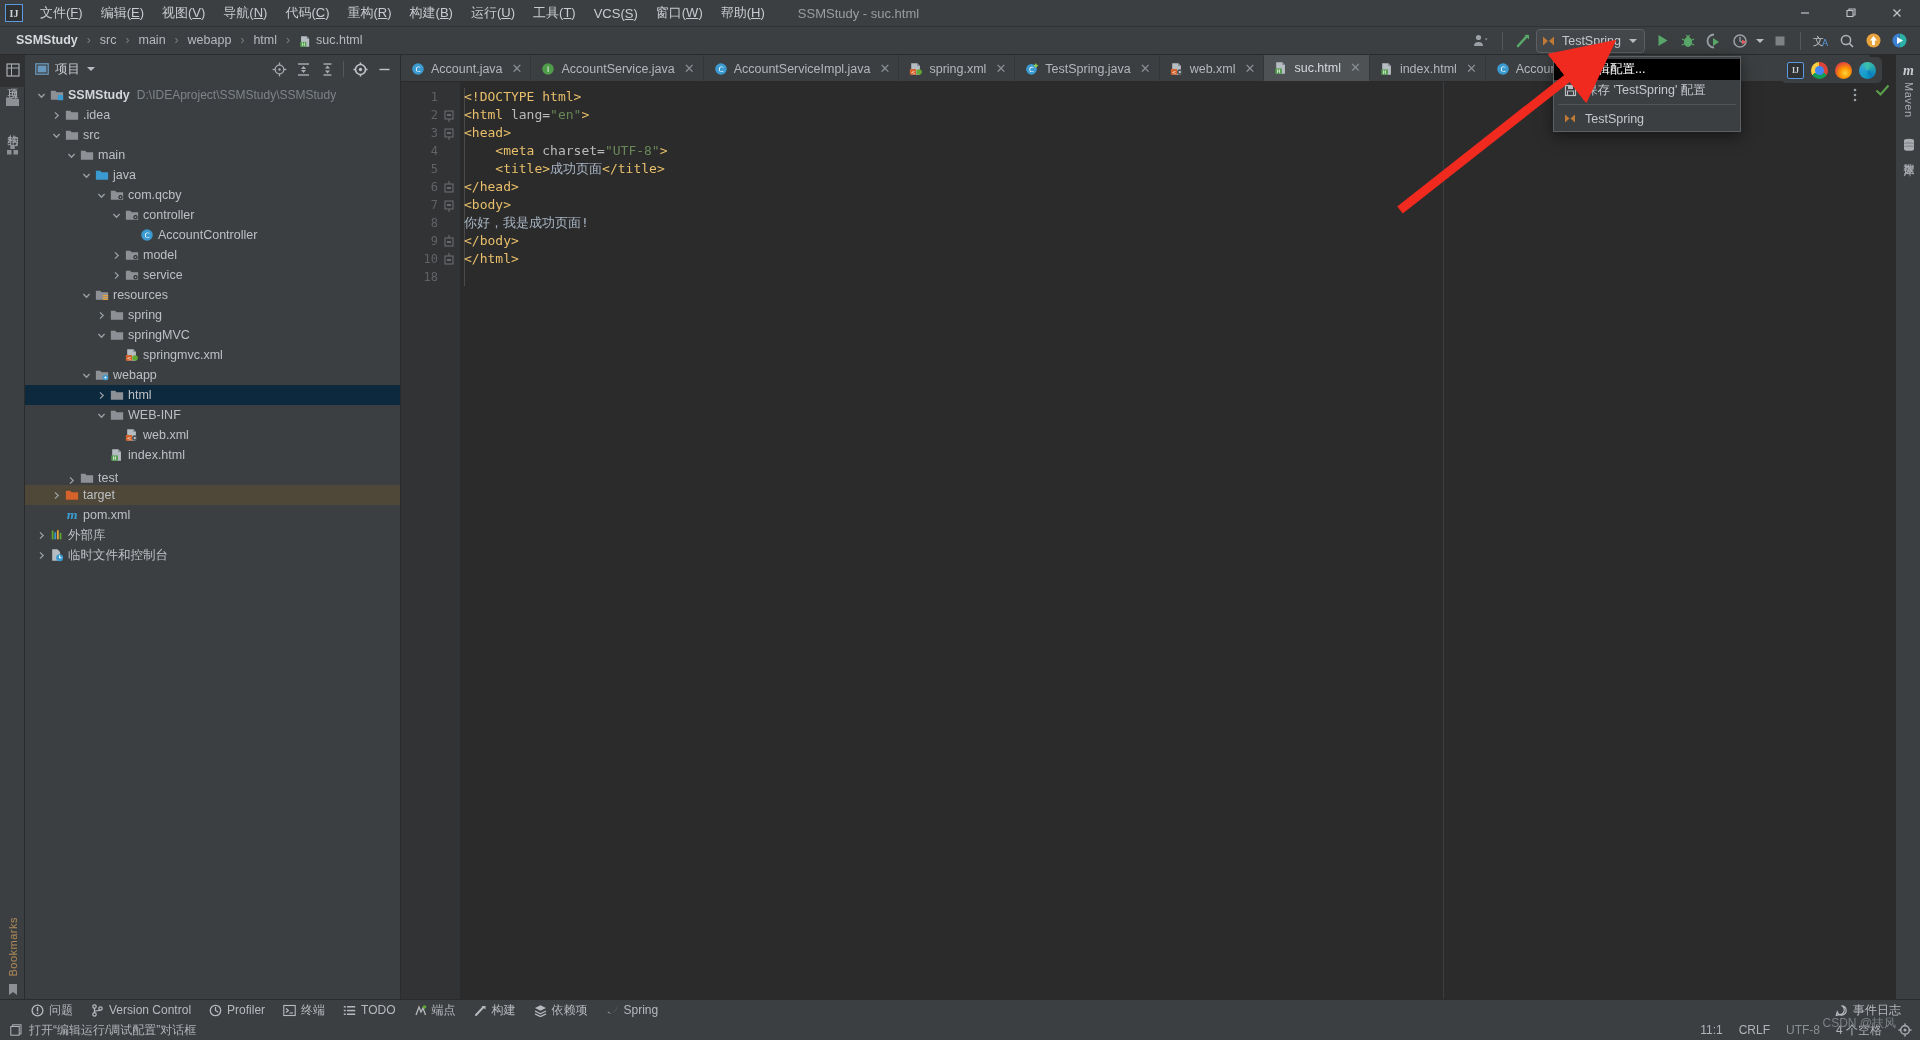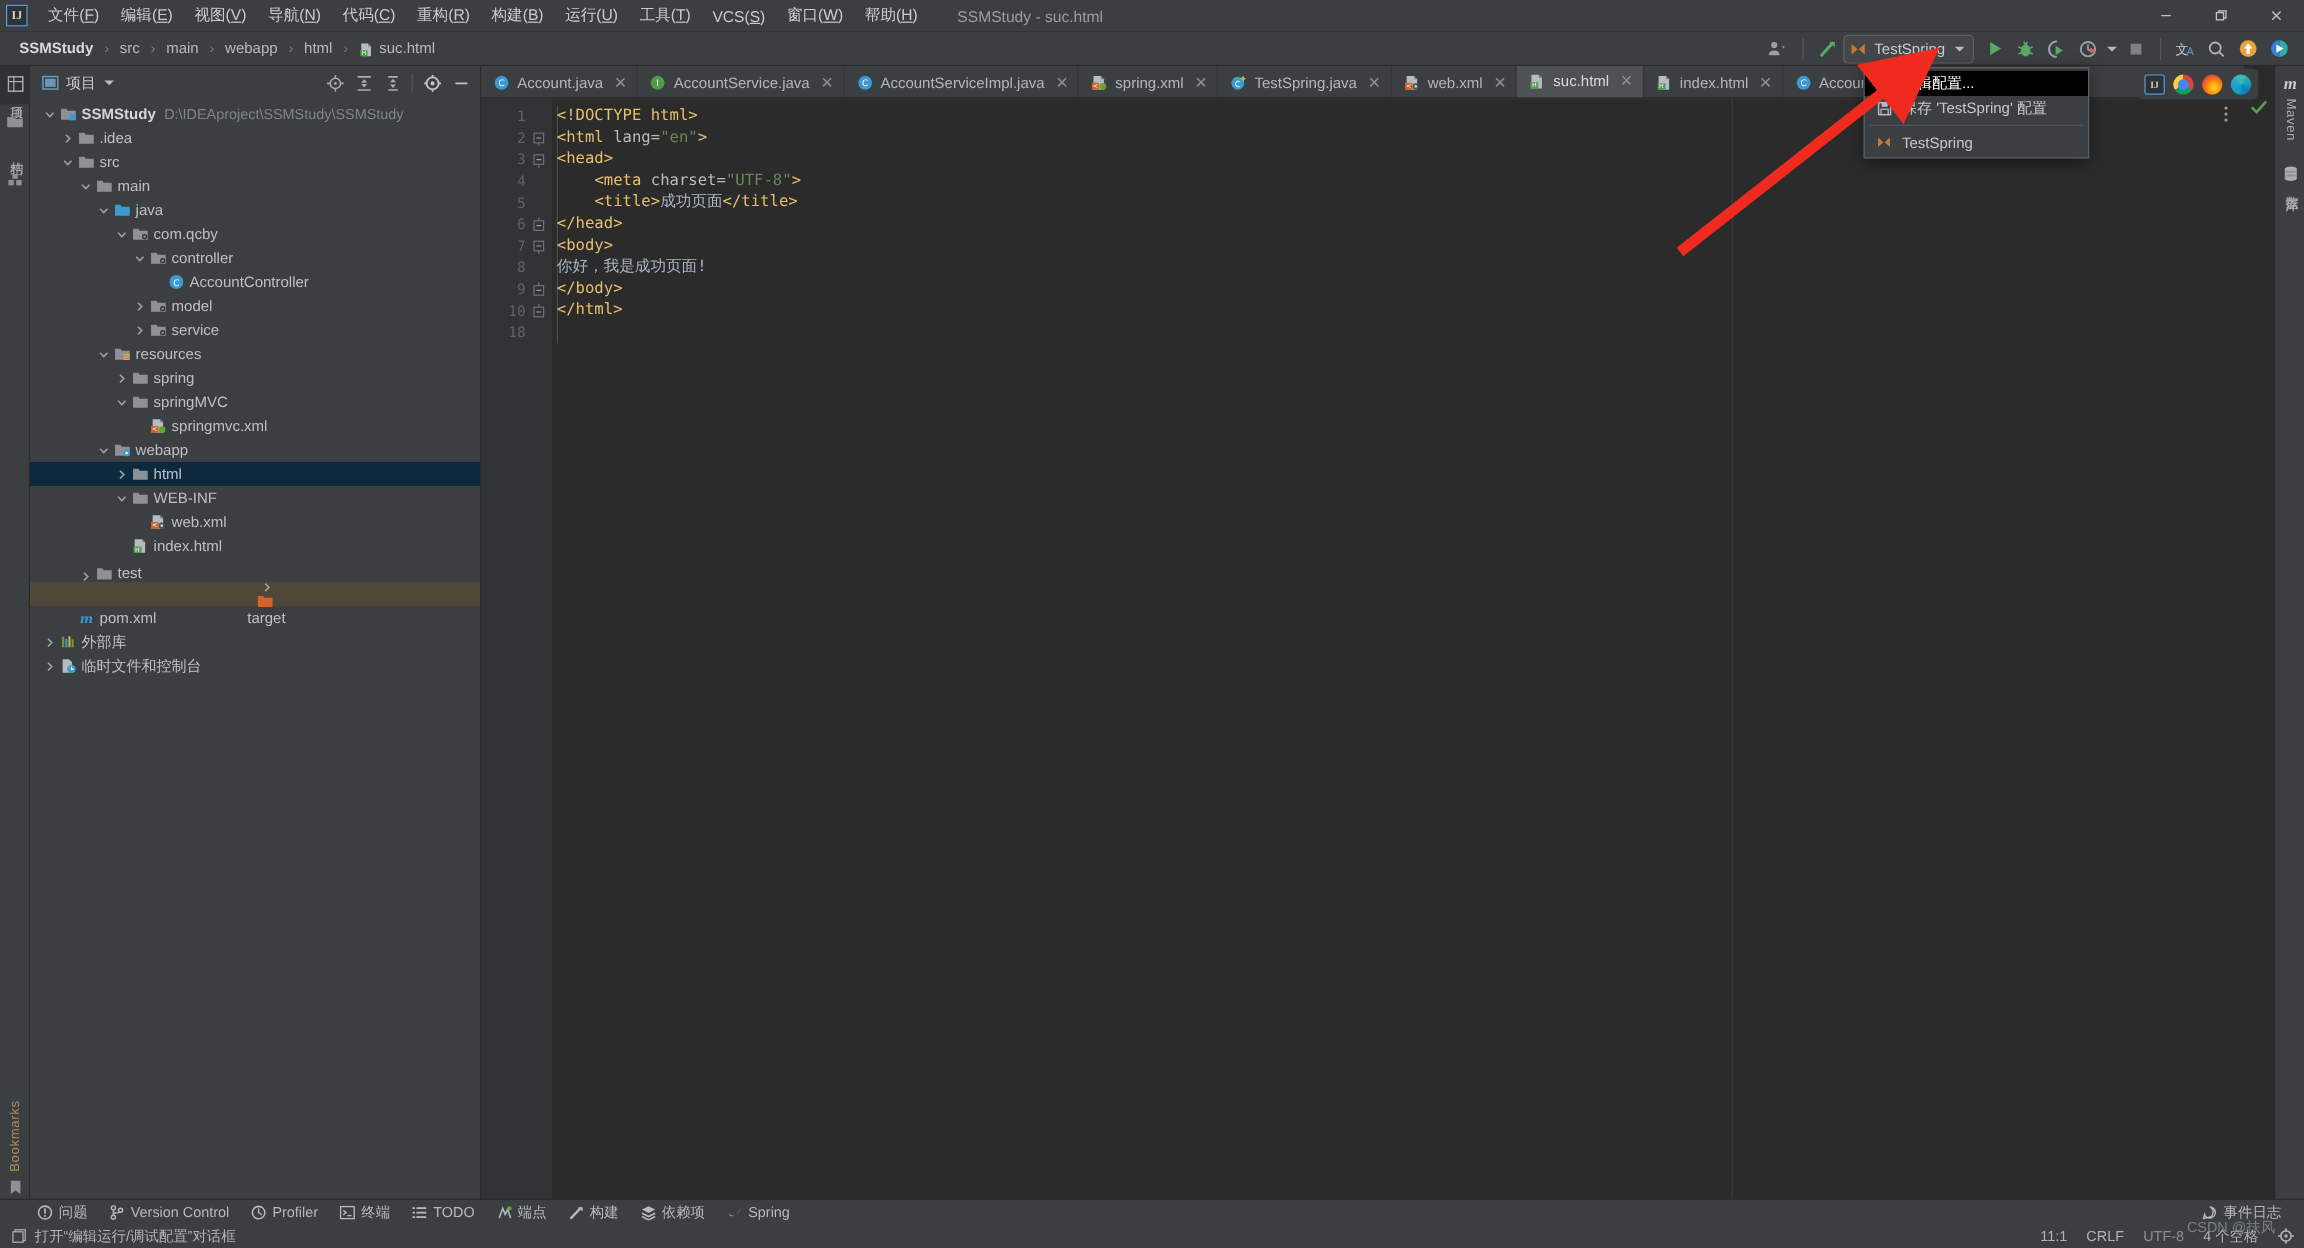--- a/index.html
+++ b/index.html
@@ -102,21 +102,21 @@
   .proj-title { font-size:12.5px; color:#c6cad0; margin-left:6px; }
   .proj-head-ico { width:24px; height:22px; display:flex; align-items:center; justify-content:center; }
   .phsep { width:1px; height:16px; background:#55585a; margin:0 4px; }
 
   .tree { position:absolute; top:28px; left:0; right:0; bottom:0; background:#3c3f41; padding-top:2px; overflow:hidden; }
   .row {
     height:20px; display:flex; align-items:center; white-space:nowrap;
     font-size:12.5px; color:#bcc0c5; padding-right:6px;
   }
   .row.sel { background:#0d293e; }
-  .row.excl { background:#4f4737;flex-direction:column; }
+  .row.excl { background:#4f4737; }
   .arrow { width:13px; display:inline-flex; justify-content:center; align-items:center; color:#9aa0a6; font-size:9px; }
   .ficon { width:17px; display:inline-flex; justify-content:center; align-items:center; margin-right:3px; }
   .rlabel { color:#bcc0c5; }
   .rlabel.bold { font-weight:bold; color:#d2d6da; }
   .rpath { color:#7f848a; font-size:12px; margin-left:7px; }
 
   
   .tabsbar {
     position:absolute; left:401px; top:55px; right:50px; height:27px;
     background:#3c3f41; display:flex; align-items:stretch; overflow:hidden;

